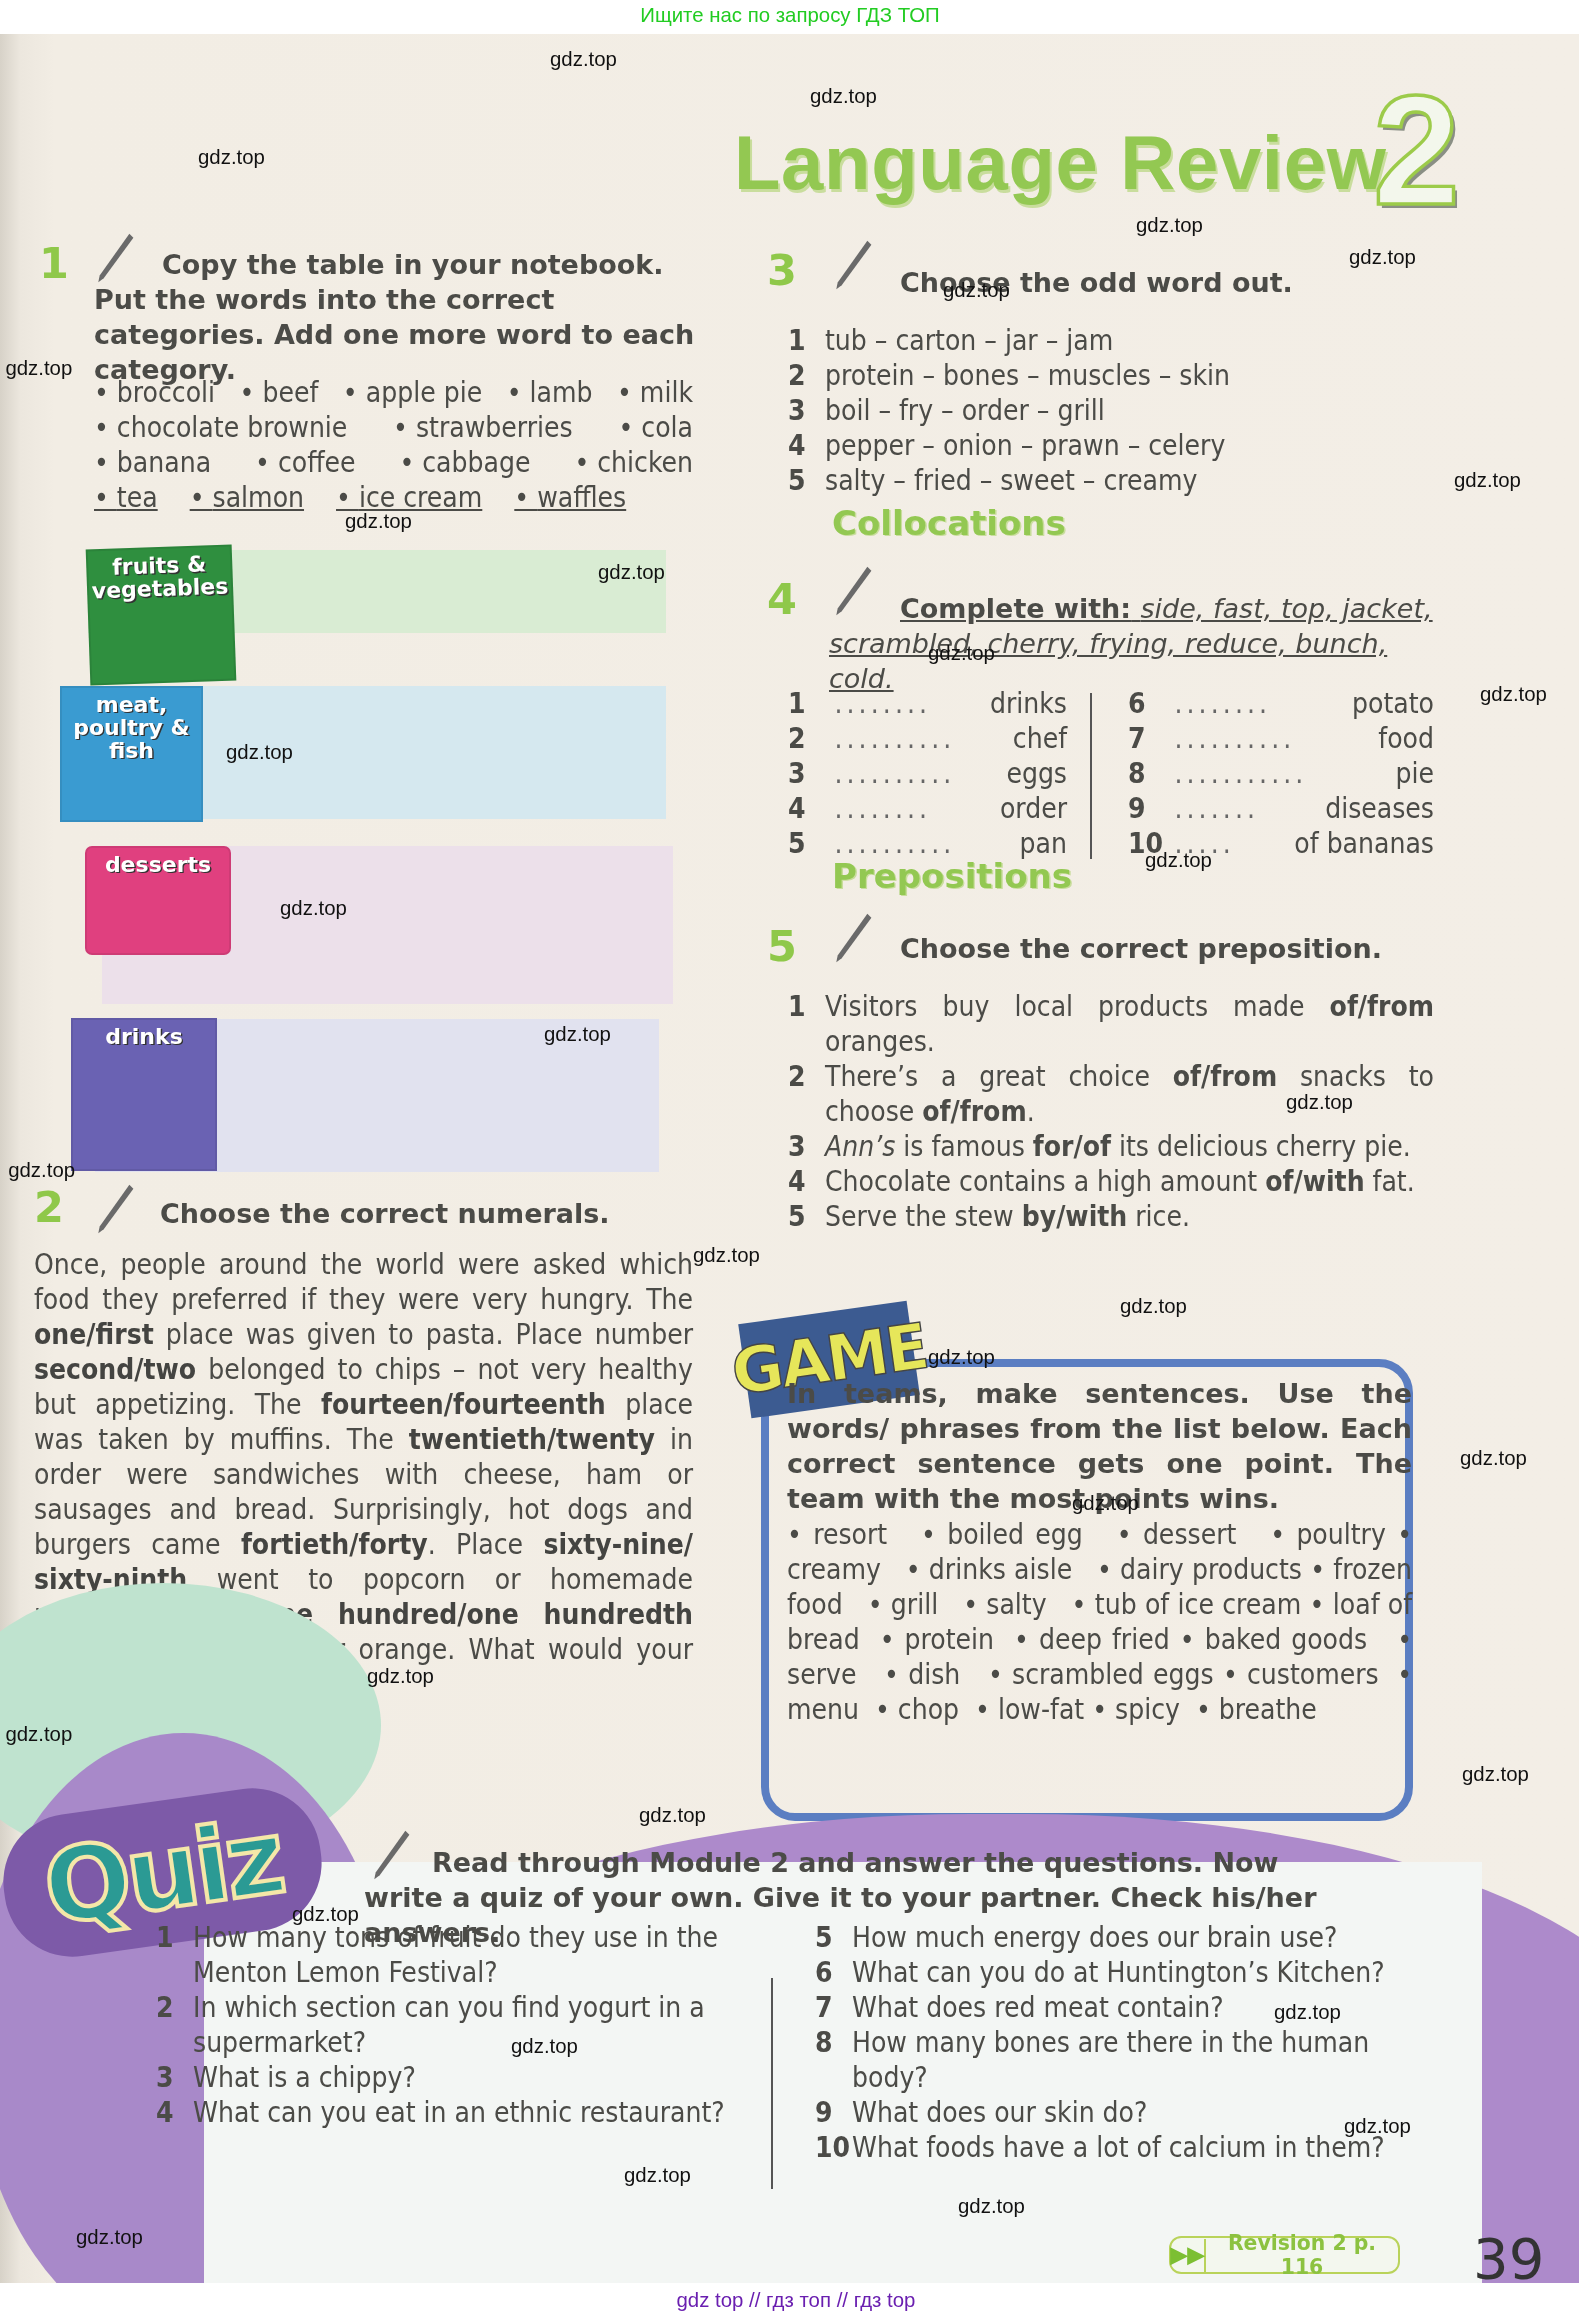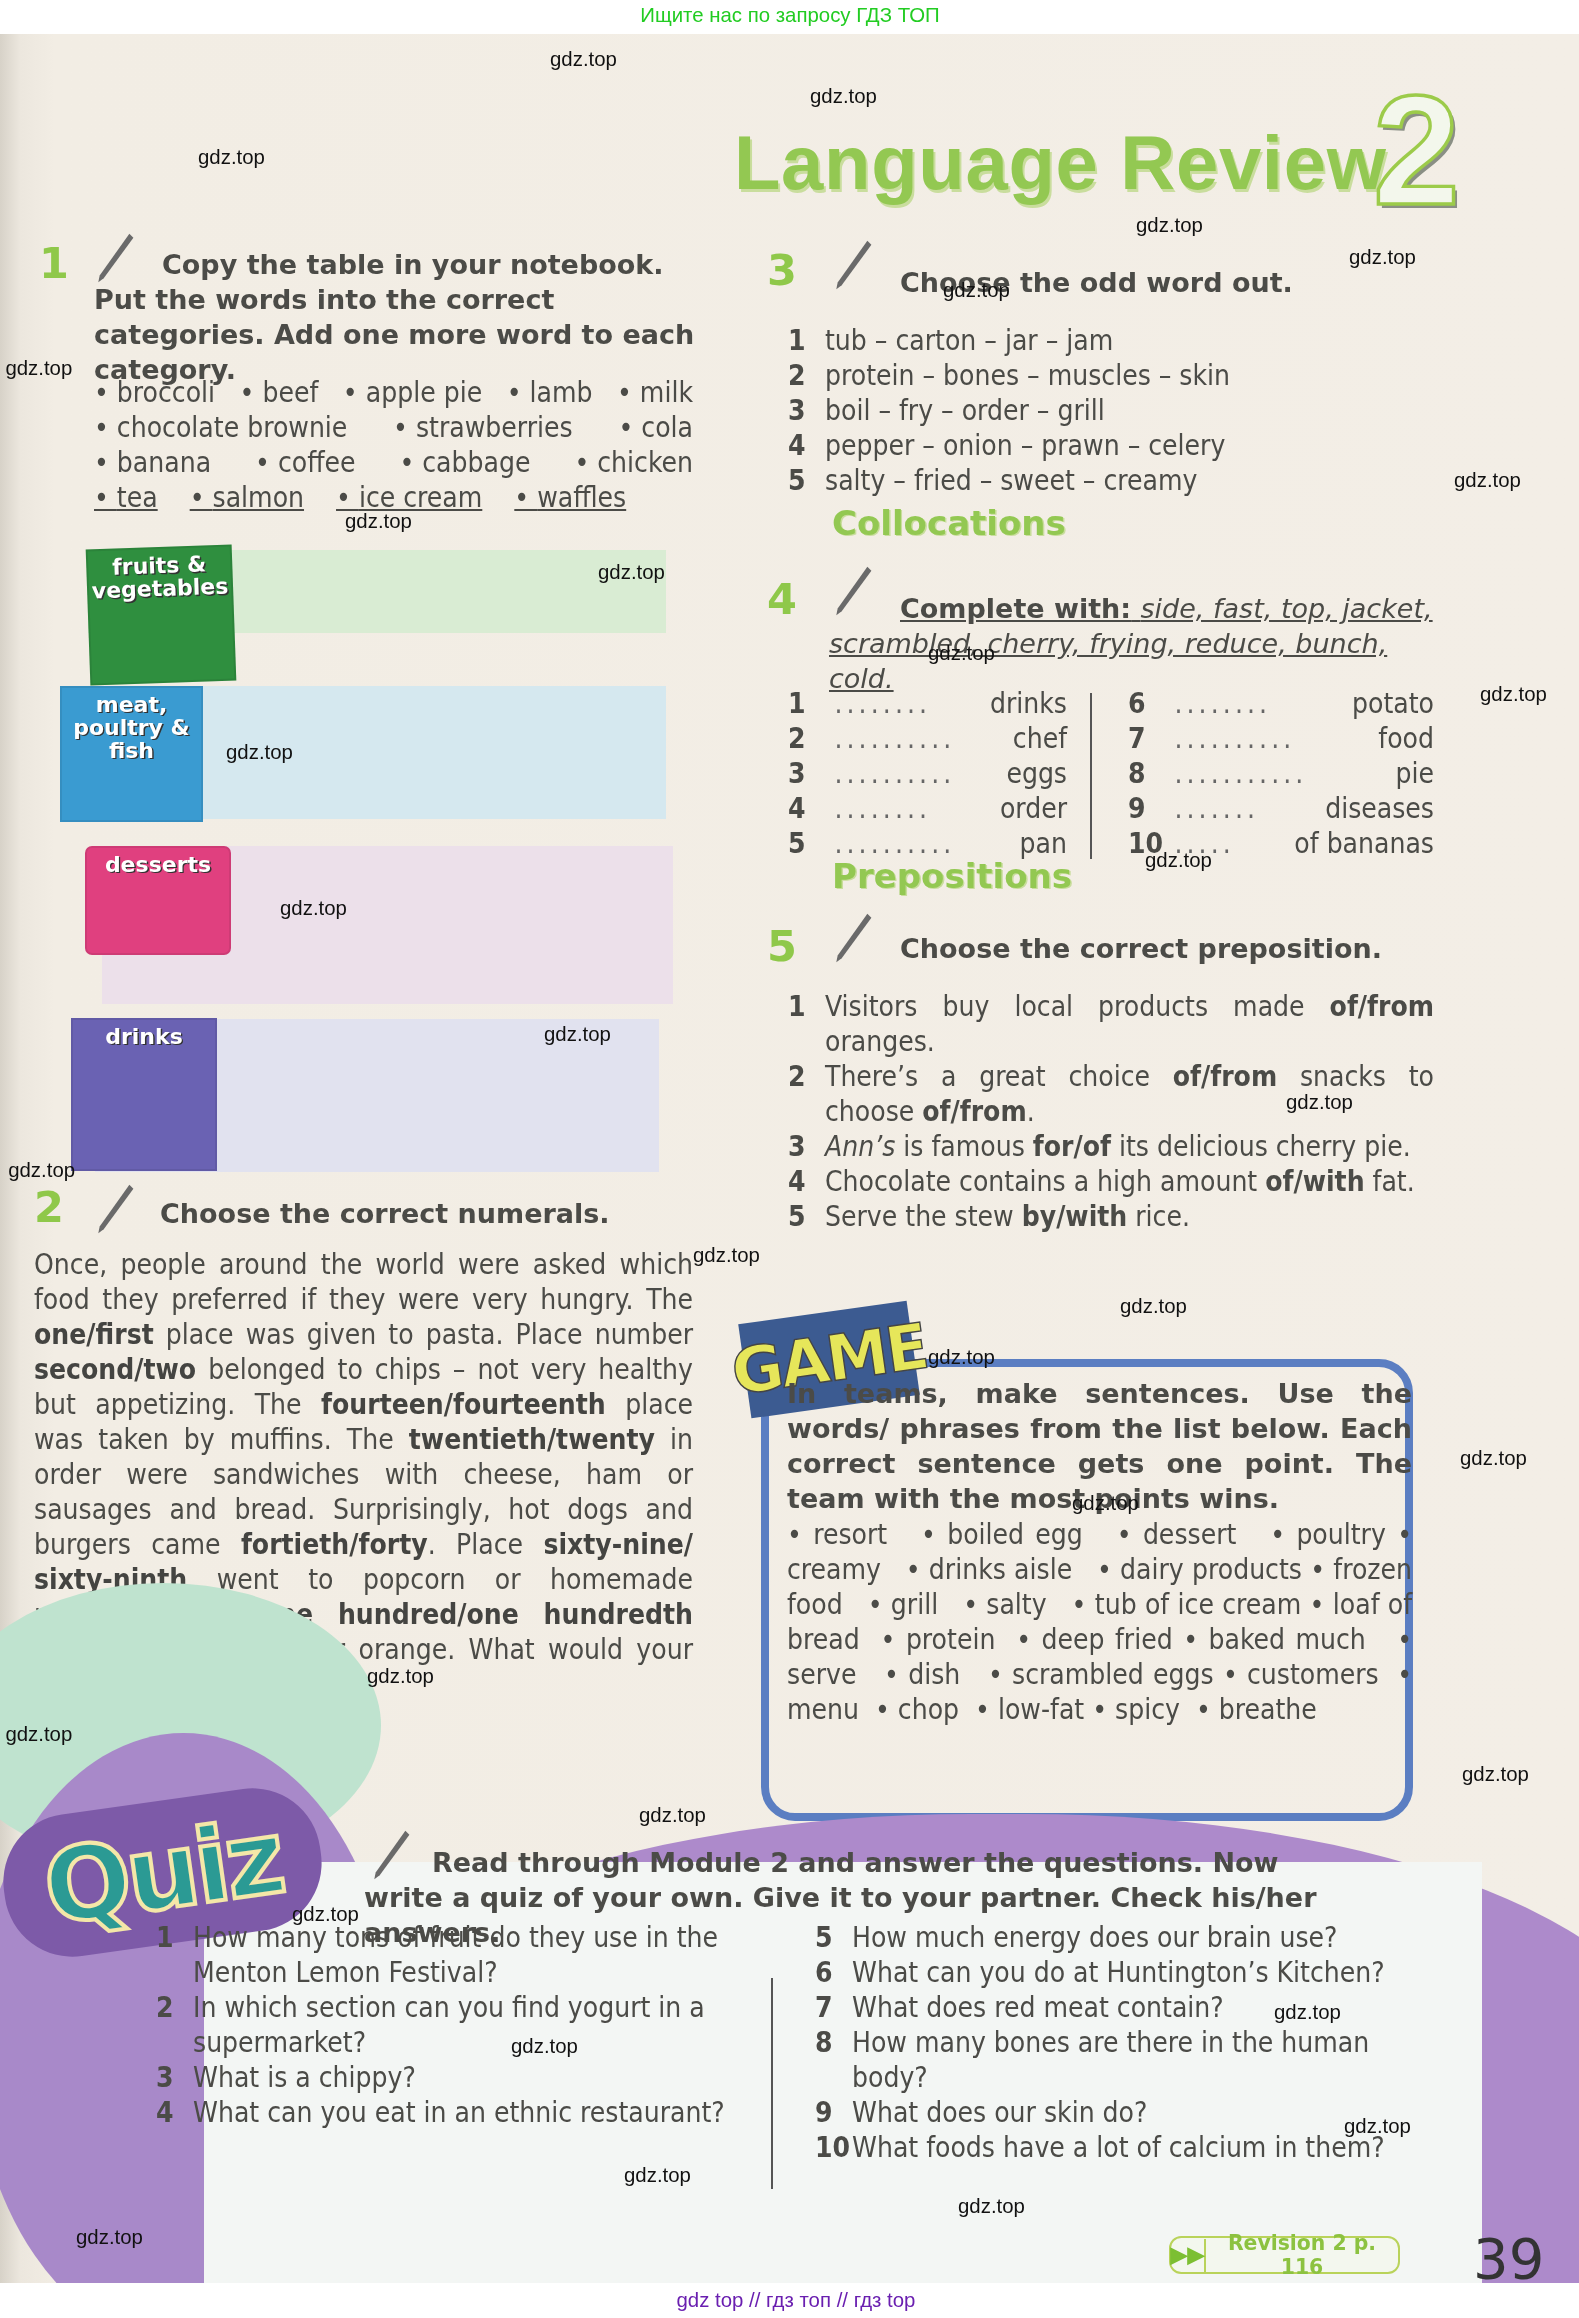--- a/index.html
+++ b/index.html
@@ -265,21 +265,21 @@
   <div class="game-box"></div>
   <div class="game-badge">
     <span style="color:#e6e65a; -webkit-text-stroke:1.4px #444;">GAME</span>
   </div>
   <div class="instr" style="left:787px; top:1342px; width:625px; text-align:justify;">In teams, make sentences. Use the words/ phrases from the list below. Each correct sentence gets one point. The team with the most points wins.</div>
   <div class="body-text" style="left:787px; top:1483px; width:625px; text-align:justify;">
     <span class="bul">resort</span>&nbsp;&nbsp; <span class="bul">boiled egg</span>&nbsp;&nbsp; <span class="bul">dessert</span>&nbsp;&nbsp; <span class="bul">poultry</span>
     <span class="bul">creamy</span>&nbsp;&nbsp; <span class="bul">drinks aisle</span>&nbsp;&nbsp; <span class="bul">dairy products</span>
     <span class="bul">frozen food</span>&nbsp;&nbsp; <span class="bul">grill</span>&nbsp;&nbsp; <span class="bul">salty</span>&nbsp;&nbsp; <span class="bul">tub of ice cream</span>
     <span class="bul">loaf of bread</span>&nbsp; <span class="bul">protein</span>&nbsp; <span class="bul">deep fried</span>
-    <span class="bul">baked much</span>&nbsp;&nbsp; <span class="bul">serve</span>&nbsp;&nbsp; <span class="bul">dish</span>&nbsp;&nbsp; <span class="bul">scrambled eggs</span>
+    <span class="bul">baked goods</span>&nbsp;&nbsp; <span class="bul">serve</span>&nbsp;&nbsp; <span class="bul">dish</span>&nbsp;&nbsp; <span class="bul">scrambled eggs</span>
     <span class="bul">customers</span>&nbsp; <span class="bul">menu</span>&nbsp; <span class="bul">chop</span>&nbsp; <span class="bul">low-fat</span>
     <span class="bul">spicy</span>&nbsp; <span class="bul">breathe</span>
   </div>
 
   <div class="quiz-green"></div>
   <div class="quiz-purple-top"></div>
   <div class="quiz-blob"></div>
   <div class="quiz-panel"></div>
   <div class="quiz-badge">
     <span>Quiz</span>

